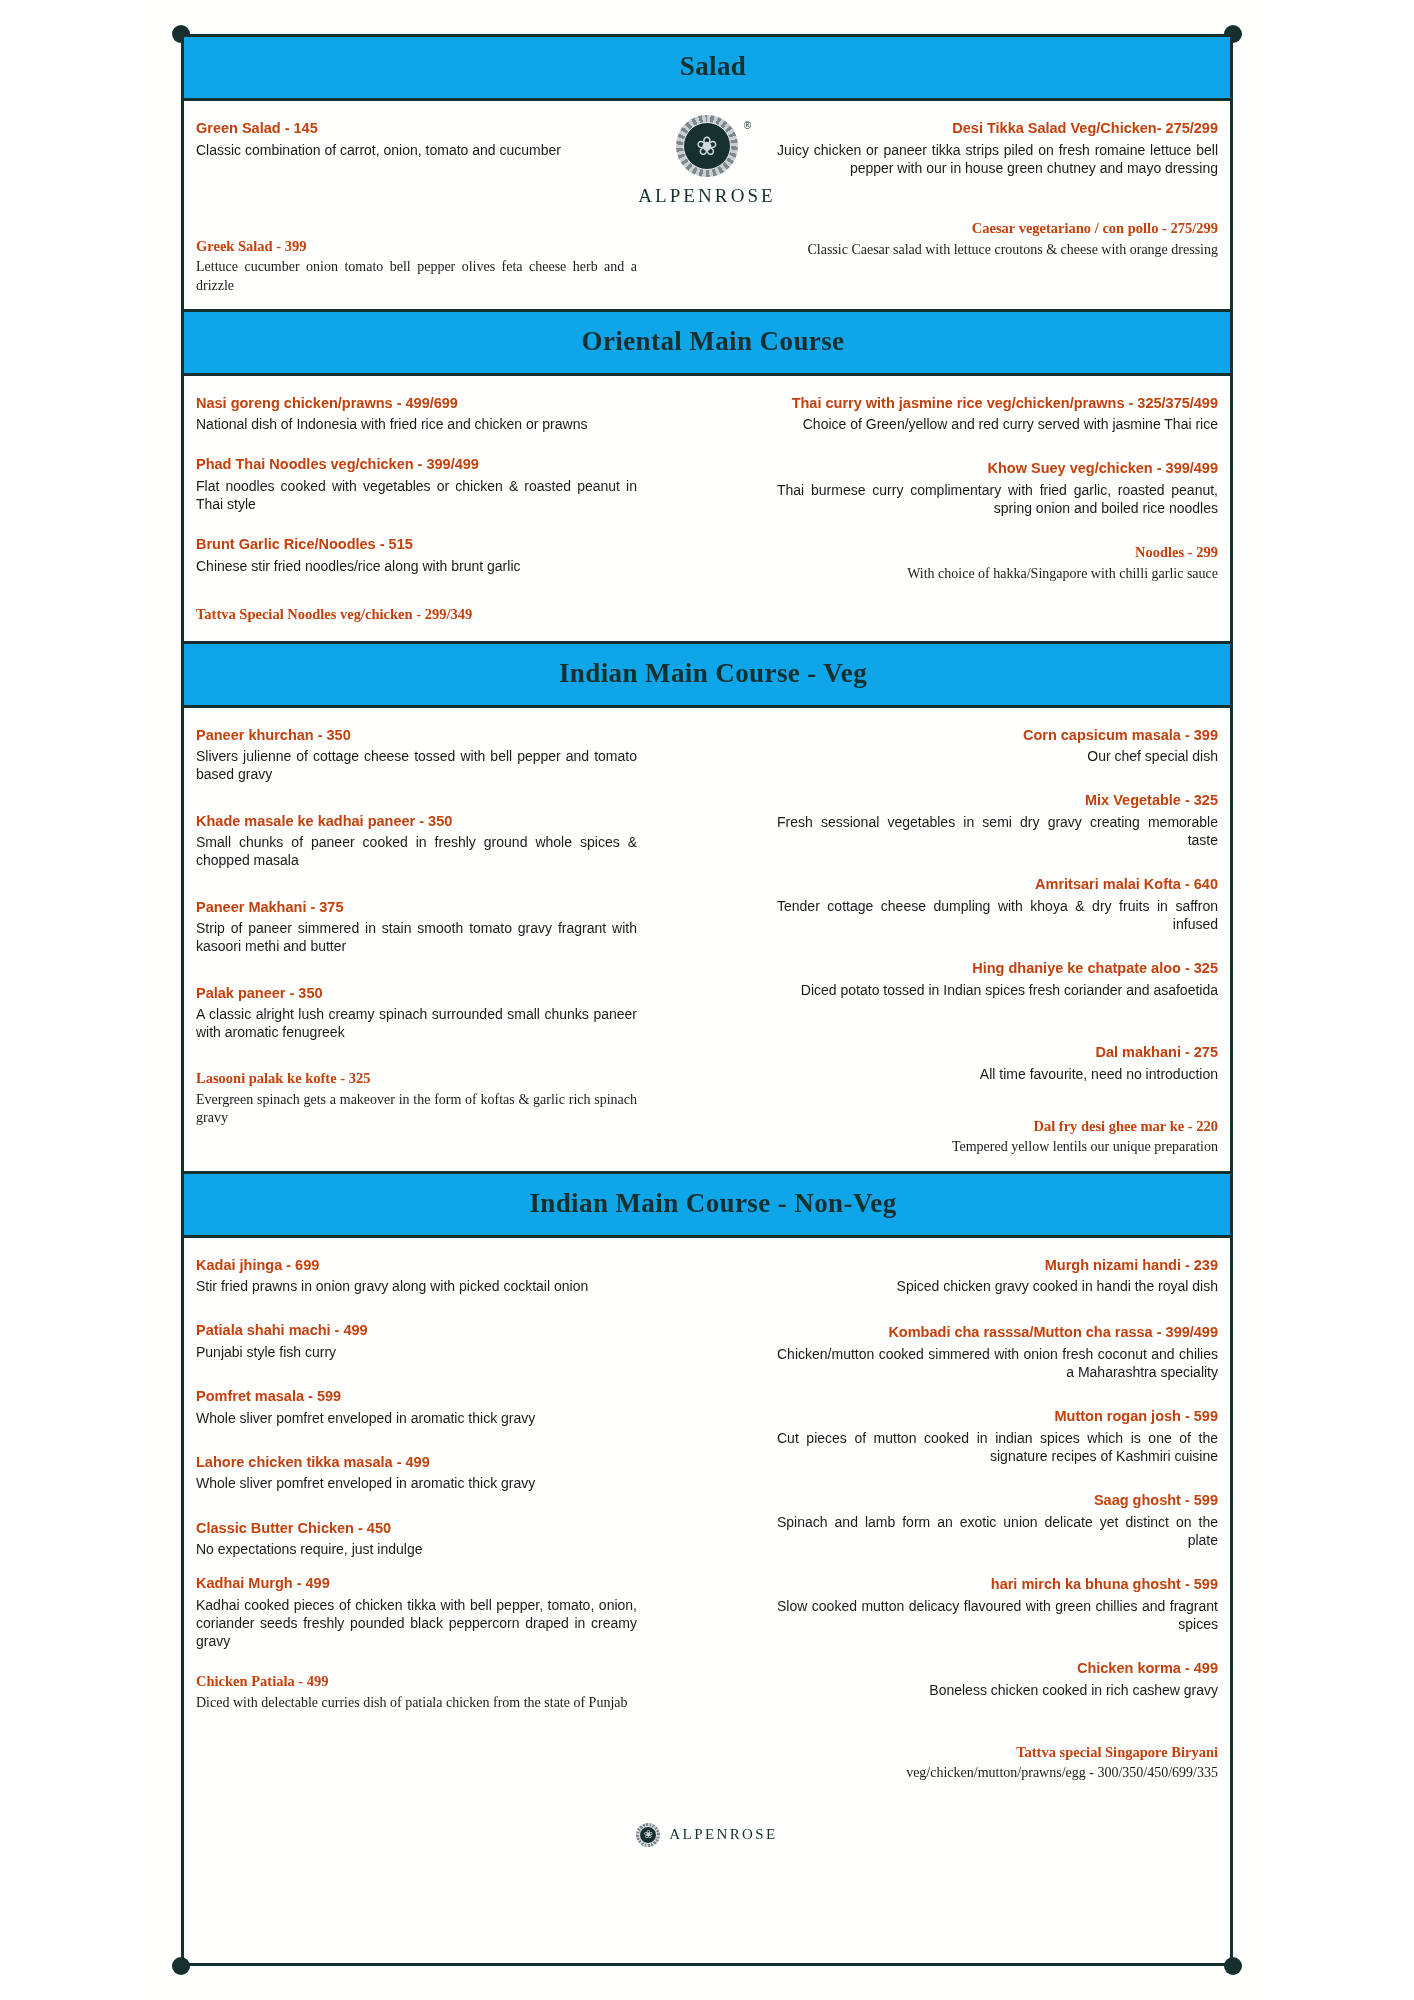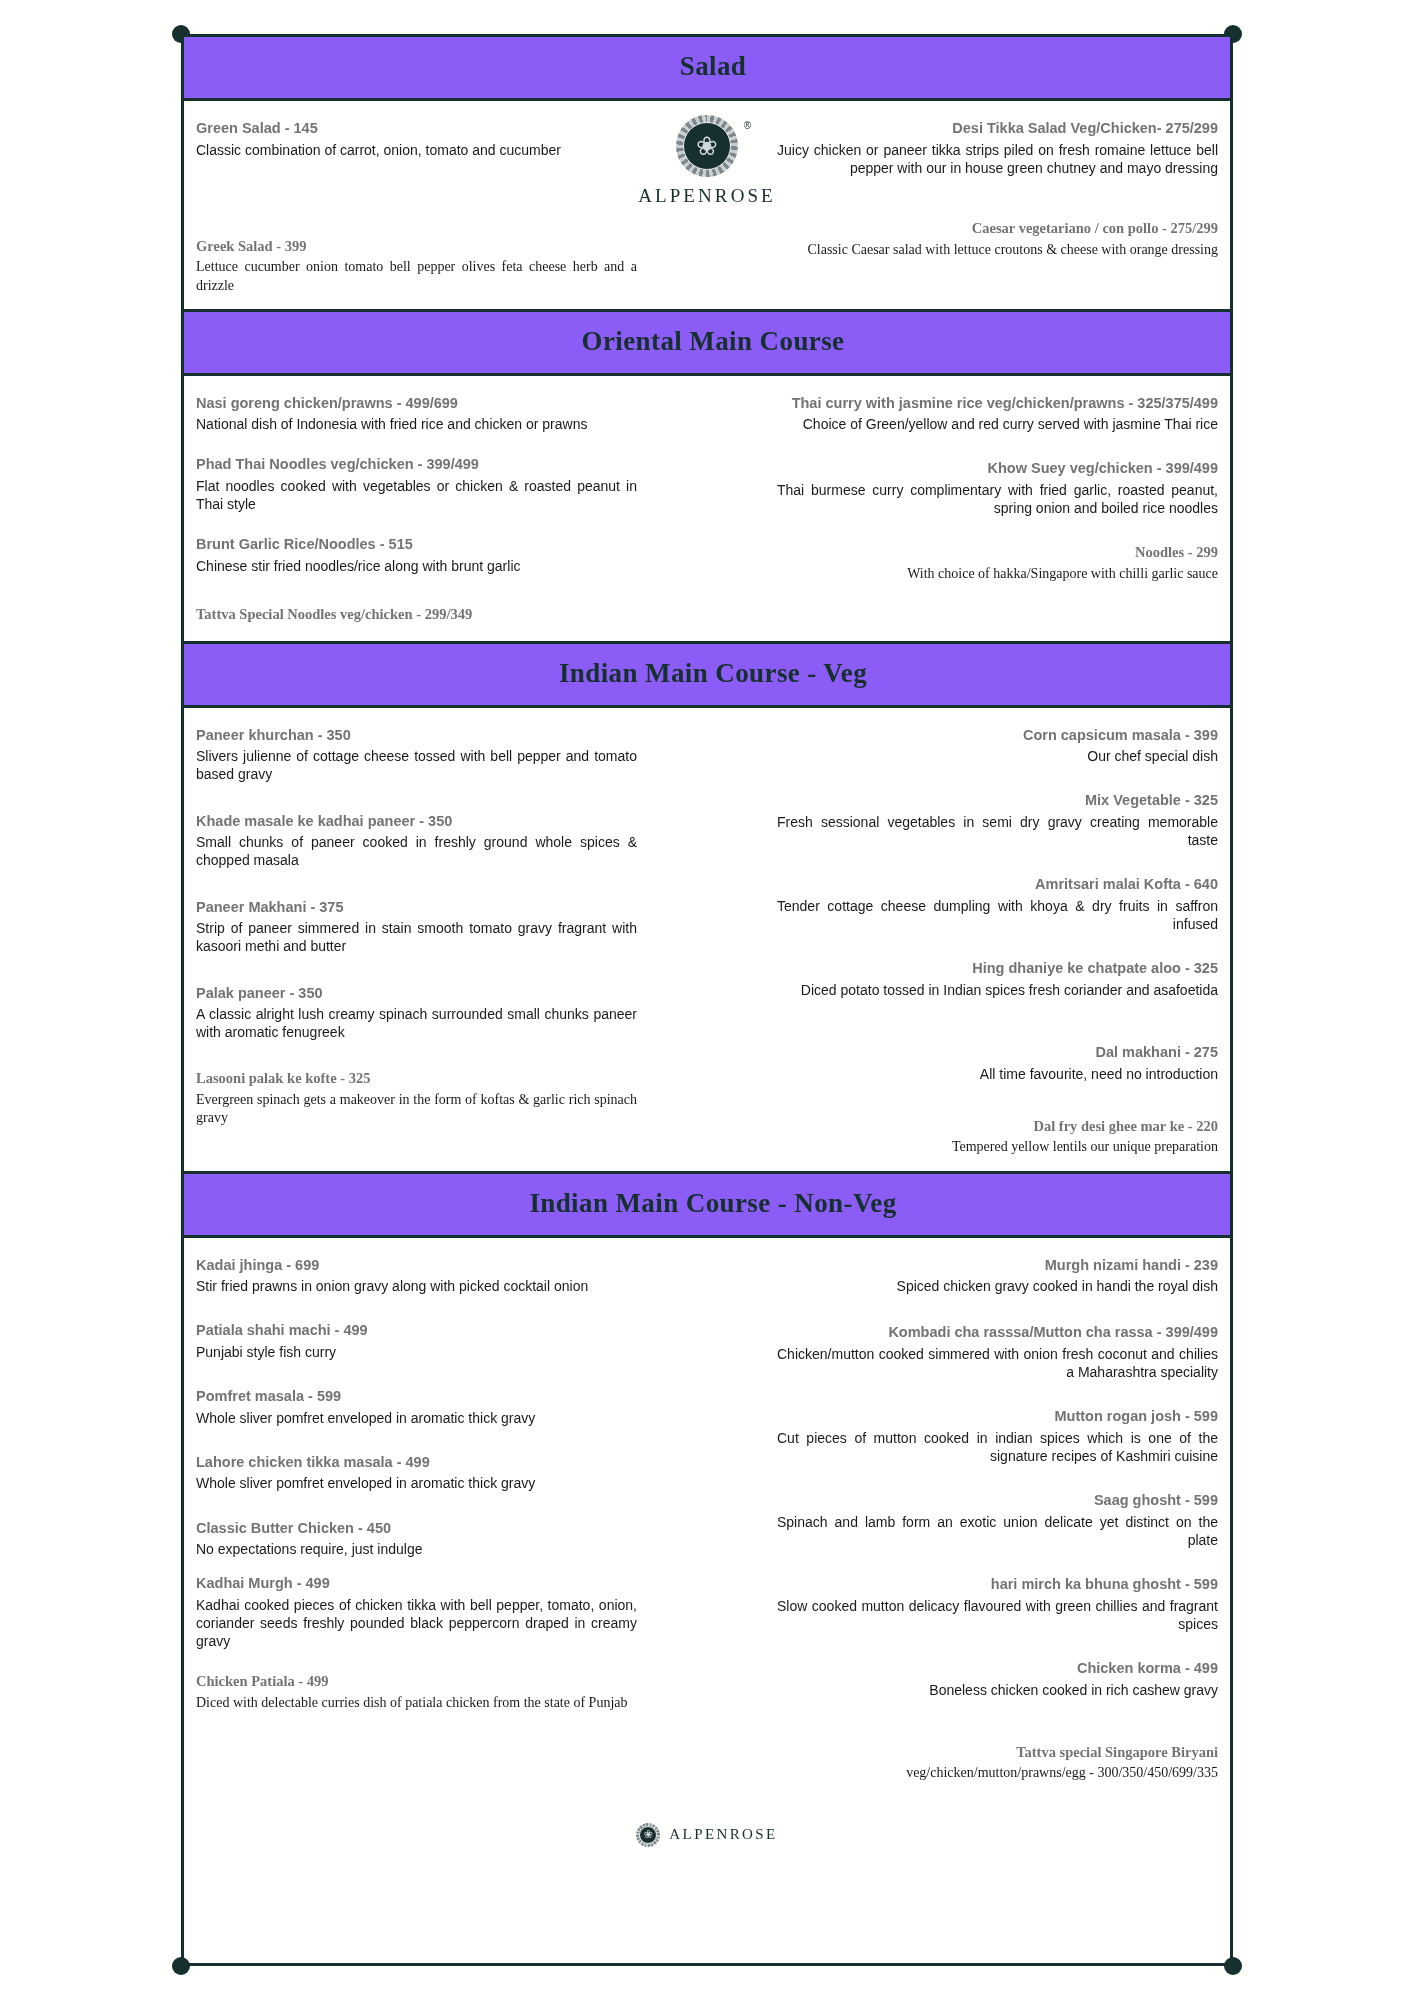--- a/index.html
+++ b/index.html
@@ -42,21 +42,21 @@
     padding:37px 37px 37px 37px;
     box-sizing:border-box;
   }
 
   
   .section-banner{
     border-top:3px solid #16302f;
     border-bottom:3px solid #16302f;
     padding:14px 0 16px 12px;
     text-align:center;
-    background:#8b5cf6;
+    background:#0ea5e9;
   }
   .section-banner.first{border-top:none;}
   .section-title{
     font-family:"Liberation Serif", serif;
     font-weight:bold;
     font-size:27px;
     letter-spacing:0.4px;
     color:#16302f;
     margin:0;
   }
@@ -76,21 +76,21 @@
   .col.left{padding-right:70px;}
   .col.right{padding-left:70px;text-align:right;}
 
   .item{margin:0 0 22px 0;}
   .item:last-child{margin-bottom:0;font-family:Liberation Serif, serif;}
   .item-name{
     font-size:14.5px;
     font-weight:bold;
     line-height:1.35;
     margin:0 0 2px 0;
-    color:#737373;
+    color:#c2410c;
   }
   .item-desc{
     font-size:14px;
     line-height:1.3;
     margin:0;
     color:#1a1a1a;
     text-align:justify;
   }
   .col.right .item-desc{
     text-align:justify;

